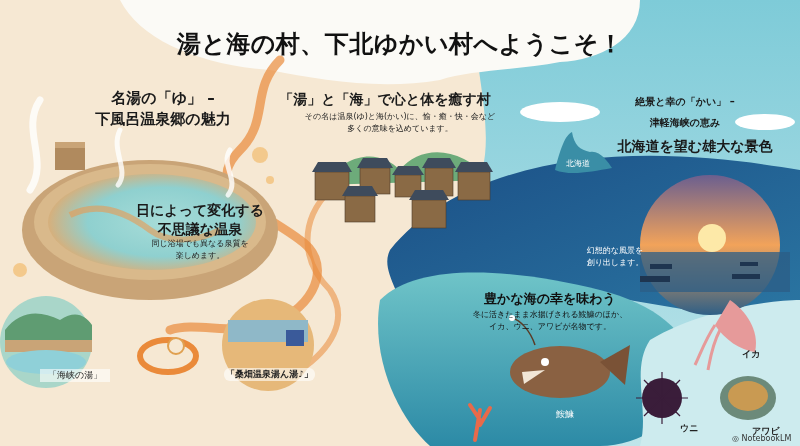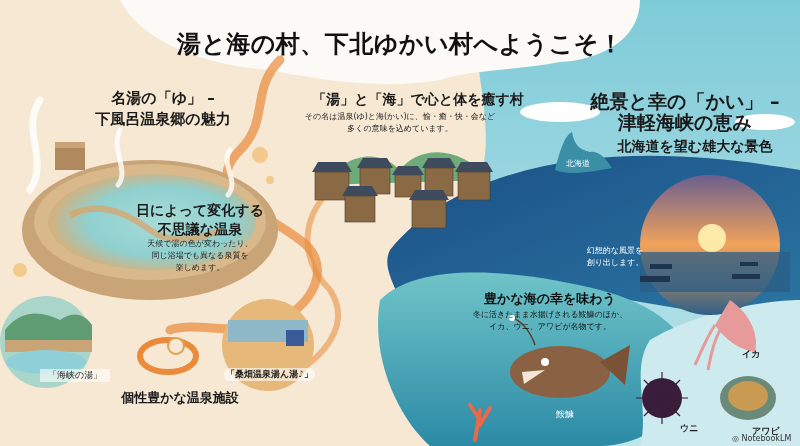--- a/index.html
+++ b/index.html
@@ -12,23 +12,23 @@
   }
   .canvas { position: absolute; inset: 0; width: 800px; height: 446px; overflow: hidden; }
   svg.bg { position: absolute; left: 0; top: 0; width: 800px; height: 446px; }
 
   .txt { position: absolute; text-align: center; white-space: nowrap; }
   .title {
     left: 0; width: 800px; top: 28px;
     font-size: 24px; font-weight: bold; letter-spacing: 0.5px; color: #111;
   }
   .h-left { left: 58px; width: 210px; top: 88px; font-size: 15px; font-weight: bold; line-height: 21px; }
-  .h-center { left: 308px; width: 220px; top: 91px; font-size: 14px; font-weight: bold; }
+  .h-center { left: 275px; width: 220px; top: 91px; font-size: 14px; font-weight: bold; }
   .p-center { left: 290px; width: 220px; top: 111px; font-size: 8px; line-height: 12px; color: #222; }
-  .h-right { left: 580px; width: 210px; top: 91px; font-size: 19px; font-weight: bold; line-height: 21px; }
+  .h-right { left: 580px; width: 210px; top: 91px; font-size: 10px; font-weight: bold; line-height: 21px; }
   .h-right2 { left: 600px; width: 190px; top: 138px; font-size: 14px; font-weight: bold; }
   .h-bath { left: 120px; width: 160px; top: 201px; font-size: 14px; font-weight: bold; line-height: 19px; }
   .p-bath { left: 120px; width: 160px; top: 238px; font-size: 8px; line-height: 12px; color: #222; }
   .h-sunset { left: 530px; width: 140px; top: 213px; font-size: 12px; font-weight: bold; line-height: 17px; color: #fff; }
   .p-sunset { left: 560px; width: 110px; top: 245px; font-size: 8px; line-height: 12px; color: #fff; font-family: Liberation Mono, monospace; }
   .h-sea { left: 450px; width: 200px; top: 290px; font-size: 13px; font-weight: bold; color: #111; }
   .p-sea { left: 450px; width: 200px; top: 309px; font-size: 8px; line-height: 12px; color: #111; }
   .lbl-hokkaido { left: 566px; top: 158px; font-size: 8px; color: #fff; }
   .lbl-kaikyo { left: 40px; top: 369px; font-size: 9px; color: #222; background: rgba(255,255,255,0.6); padding: 0 8px; }
   .lbl-kuwabata { left: 224px; top: 368px; font-size: 9px; font-weight: bold; color: #222; background: rgba(255,255,255,0.6); padding: 0 2px; border-radius: 6px; }
@@ -178,28 +178,26 @@
     <div>下風呂温泉郷の魅力</div>
   </div>
 
   <div class="txt title">湯と海の村、下北ゆかい村へようこそ！</div>
 
   <div class="txt h-bath">
     <div>日によって変化する</div>
     <div>不思議な温泉</div>
   </div>
   <div class="txt p-bath">
-    <div>天候で湯の色が変わったり、</div>
     <div>同じ浴場でも異なる泉質を</div>
     <div>楽しめます。</div>
   </div>
 
   <div class="txt lbl-kaikyo">「海峡の湯」</div>
   <div class="txt lbl-kuwabata">「桑畑温泉湯ん湯♪」</div>
-  <div class="txt h-facilities">個性豊かな温泉施設</div>
 
   <div class="txt h-center">「湯」と「海」で心と体を癒す村</div>
   <div class="txt p-center">
     <div>その名は温泉(ゆ)と海(かい)に、愉・癒・快・会など</div>
     <div>多くの意味を込めています。</div>
   </div>
 
   <div class="txt h-right">
     <div>絶景と幸の「かい」 –</div>
     <div>津軽海峡の恵み</div>

